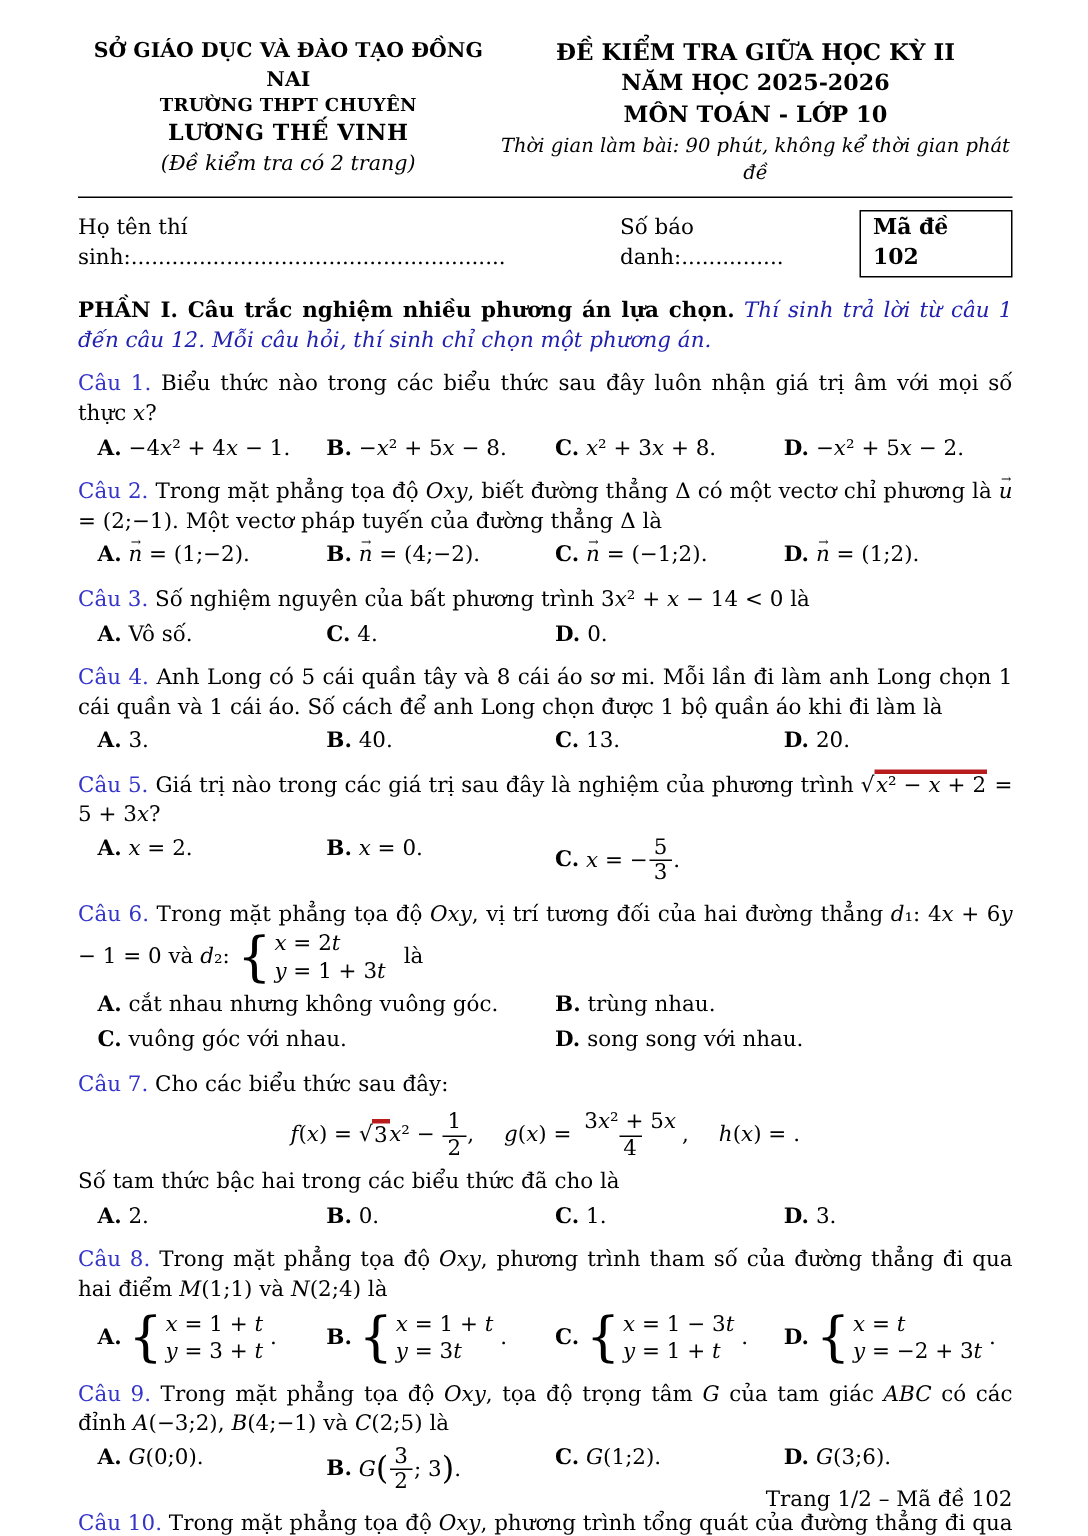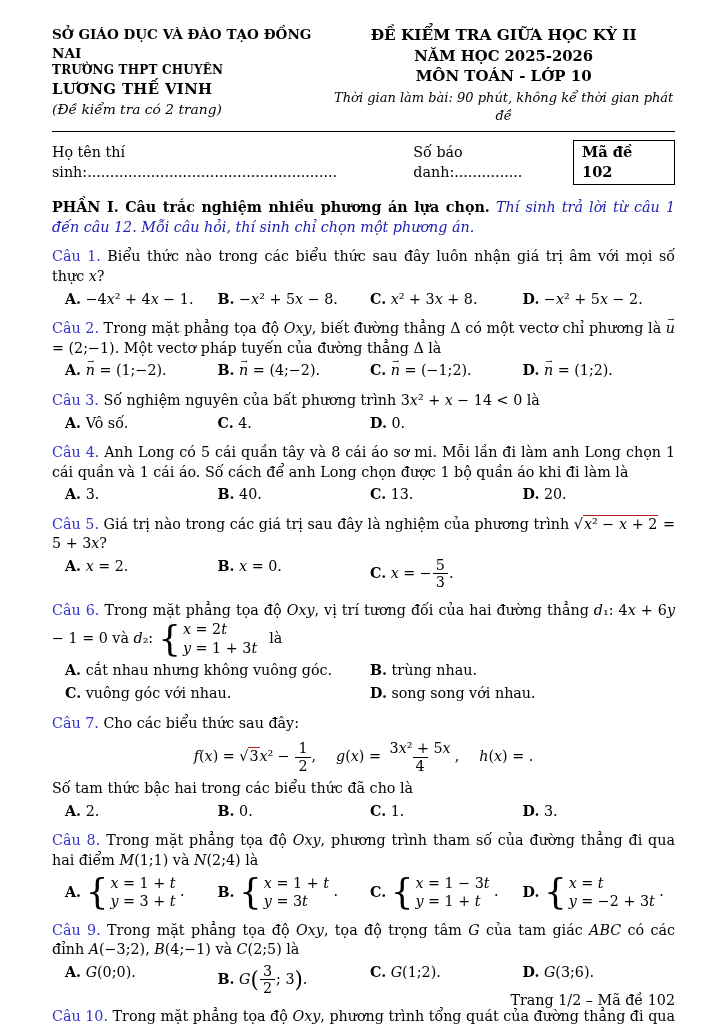--- a/index.html
+++ b/index.html
@@ -7,21 +7,21 @@
   html,body { background:#ffffff; }
   body {
     width:725px; height:1024px; color:#000;
     font-family:"DejaVu Serif","Liberation Serif",serif;
     font-size:14.3px; line-height:1.37;
     position:relative; overflow:hidden;
   }
   .page { padding:25px 50px 0 52px; }
 
   .header { display:flex; align-items:flex-start; }
-  .h-left { width:45%; text-align:left; }
+  .h-left { width:45%; text-align:center; }
   .h-right { width:55%; text-align:center; }
   .hb { font-weight:bold; }
   .h-left .l1 { font-size:13.6px; }
   .h-left .l2 { font-size:12px; letter-spacing:0.2px; }
   .h-left .l3 { font-size:14.8px; letter-spacing:0.4px; }
   .h-sub { font-style:italic; font-size:13.8px; margin-top:1px; }
   .h-right .r1 { font-size:15.3px; }
   .h-right .r2 { font-size:14.8px; }
   .h-right .r3 { font-size:15px; }
   .h-right .r4 { font-style:italic; font-size:13px; font-weight:normal; margin-top:2px; }
@@ -42,21 +42,21 @@
   .q-display { text-align:center; margin:7px 0 5px; }
   .q-options { display:grid; margin-top:3px; padding-left:13px; row-gap:4px; align-items:start; }
   .q-options.cols4 { grid-template-columns:25% 25% 25% 25%; }
   .q-options.cols2 { grid-template-columns:50% 50%; }
   .opt-label { font-weight:bold; }
 
   
   .vec { display:inline-block; position:relative; font-style:italic; }
   .vec::after { content:"→"; position:absolute; left:55%; top:-0.66em; transform:translateX(-50%);
                 font-size:0.58em; font-style:normal; }
-  .ol { border-top:1px solid #b91c1c; padding:0 1px; }
+  .ol { border-top:3px solid #b91c1c; padding:0 1px; }
   .frac { display:inline-flex; flex-direction:column; align-items:center; vertical-align:middle;
           line-height:1.15; margin:0 1px; text-align:center; }
   .frac > span { padding:0 3px; display:block; }
   .frac > span:last-child { border-top:1px solid #000; }
   .cases { display:inline-flex; align-items:center; vertical-align:middle; white-space:nowrap; }
   .cases::before { content:"{"; font-size:2.5em; line-height:0.95; font-weight:normal; margin-right:2px; }
   .cr { display:inline-flex; flex-direction:column; line-height:1.3; }
   .nw { display:inline-flex; align-items:center; }
   .nw .mr4 { margin-right:5px; }
   .nw .ml { margin-left:12px; }

